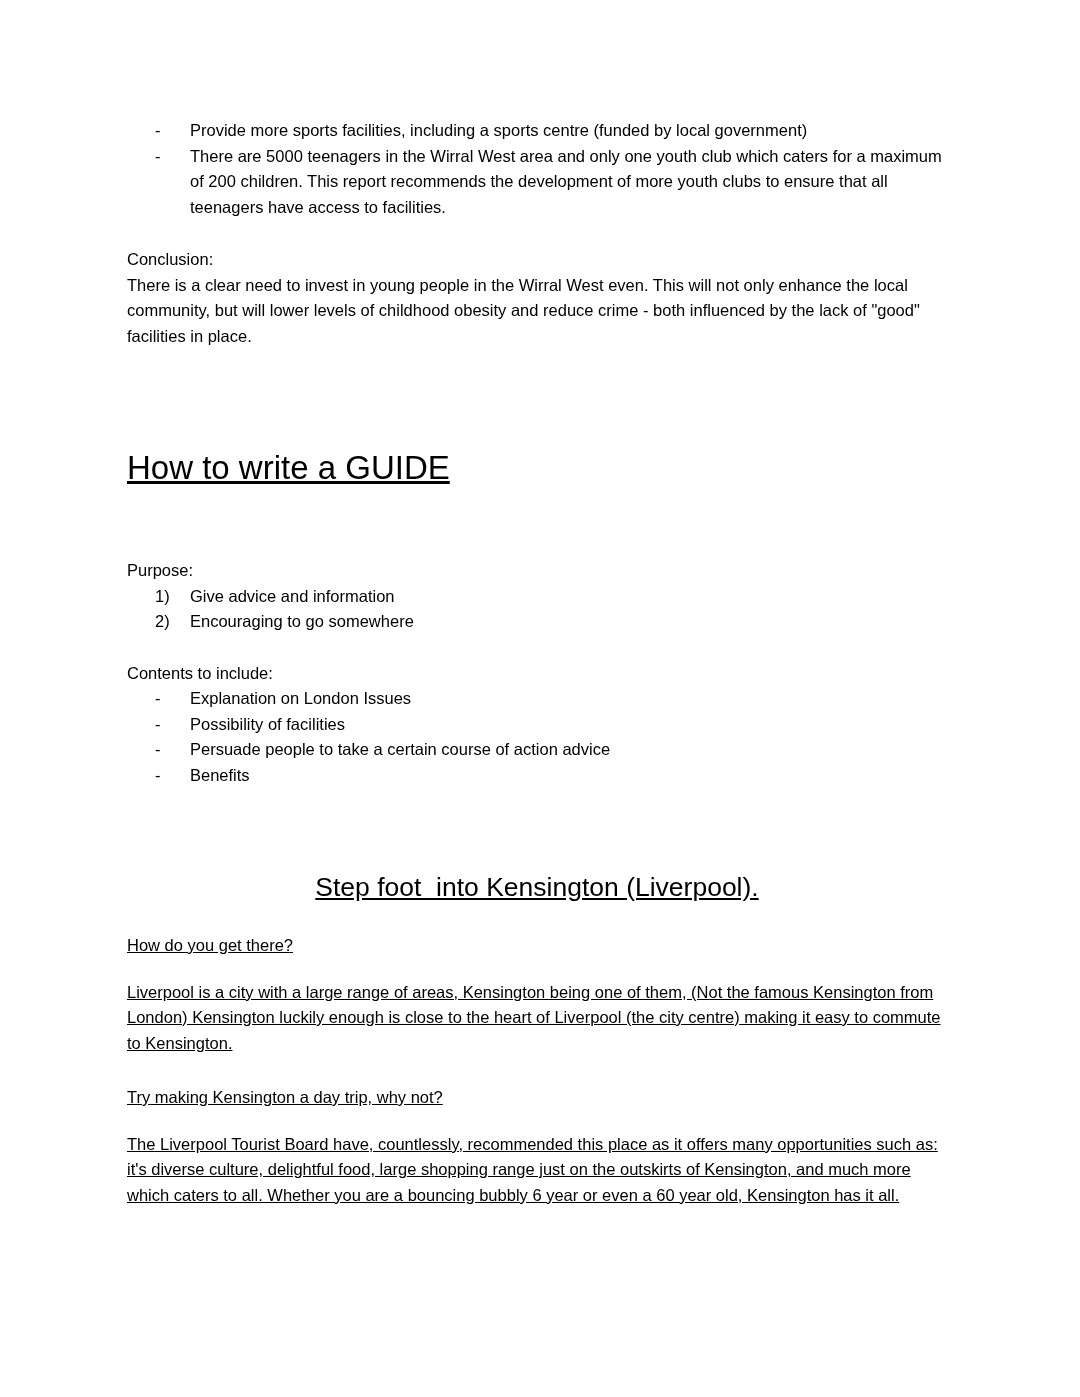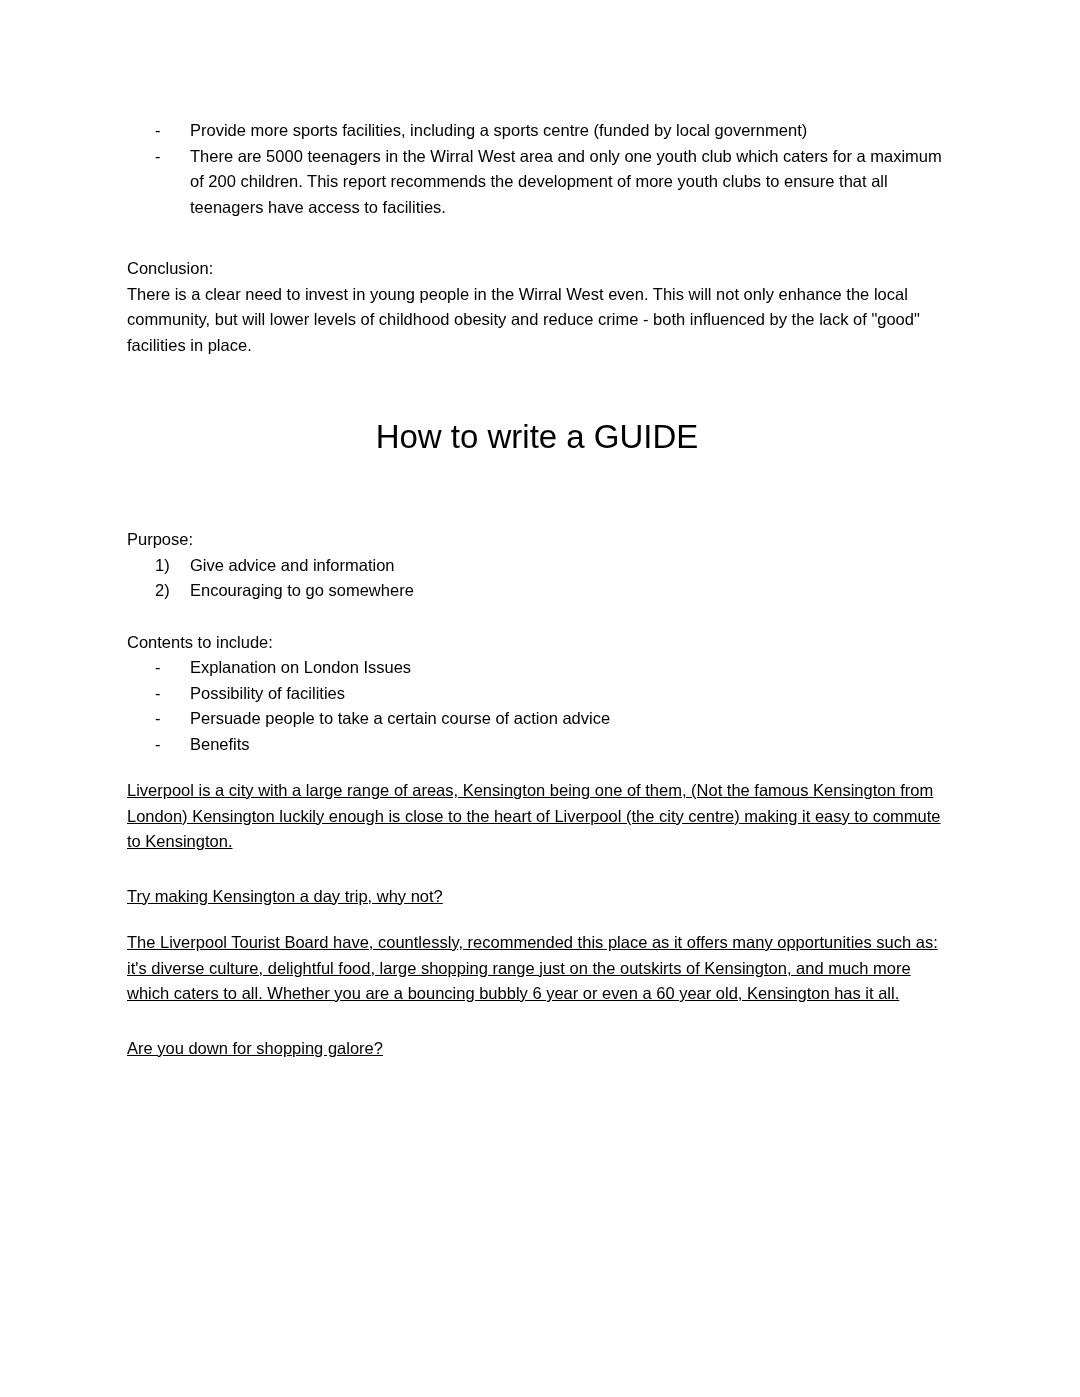--- a/index.html
+++ b/index.html
@@ -37,27 +37,28 @@
   }
   .li-text {
     flex: 1;
   }
   .block-label {
     margin: 0;
   }
   .paragraph {
     margin: 0;
   }
-  .conclusion-block { margin-top: 36px; }
+  .conclusion-block { margin-top: 27px; }
   .guide-heading {
-    margin: 59px 0 0 0;
-    text-align: center;
+    margin: 99px 0 0 0;
+    text-align: left;
     font-size: 33px;
     line-height: 40px;
     font-weight: 400;
+    text-decoration: underline;
     white-space: pre-wrap;
   }
   .purpose-label { margin-top: 70px; }
   .contents-label { margin-top: 26px; }
   .kensington-heading {
     margin: 82px 0 0 0;
     text-align: center;
     font-size: 26.5px;
     line-height: 34px;
     font-weight: 400;
@@ -121,21 +122,22 @@
     <li class="list-item">
       <span class="li-marker">-</span>
       <span class="li-text">Persuade people to take a certain course of action advice</span>
     </li>
     <li class="list-item">
       <span class="li-marker">-</span>
       <span class="li-text">Benefits</span>
     </li>
   </ul>
 
+  <h2 class="kensington-heading">Step foot  into Kensington (Liverpool).</h2>
 
+  <h3 class="subheading sub-gap">How do you get there?</h3>
   <p class="paragraph para-gap">Liverpool is a city with a large range of areas, Kensington being one of them, (Not the famous Kensington from London) Kensington luckily enough is close to the heart of Liverpool (the city centre) making it easy to commute to Kensington.</p>
 
   <h3 class="subheading sub-gap">Try making Kensington a day trip, why not?</h3>
   <p class="paragraph para-gap">The Liverpool Tourist Board have, countlessly, recommended this place as it offers many opportunities such as: it's diverse culture, delightful food, large shopping range just on the outskirts of Kensington, and much more which caters to all. Whether you are a bouncing bubbly 6 year or even a 60 year old, Kensington has it all.</p>
 
-  <h3 class="subheading sub-gap">Are you down for shopping galore?</h3>
 
 </div>
 
 </body></html>

